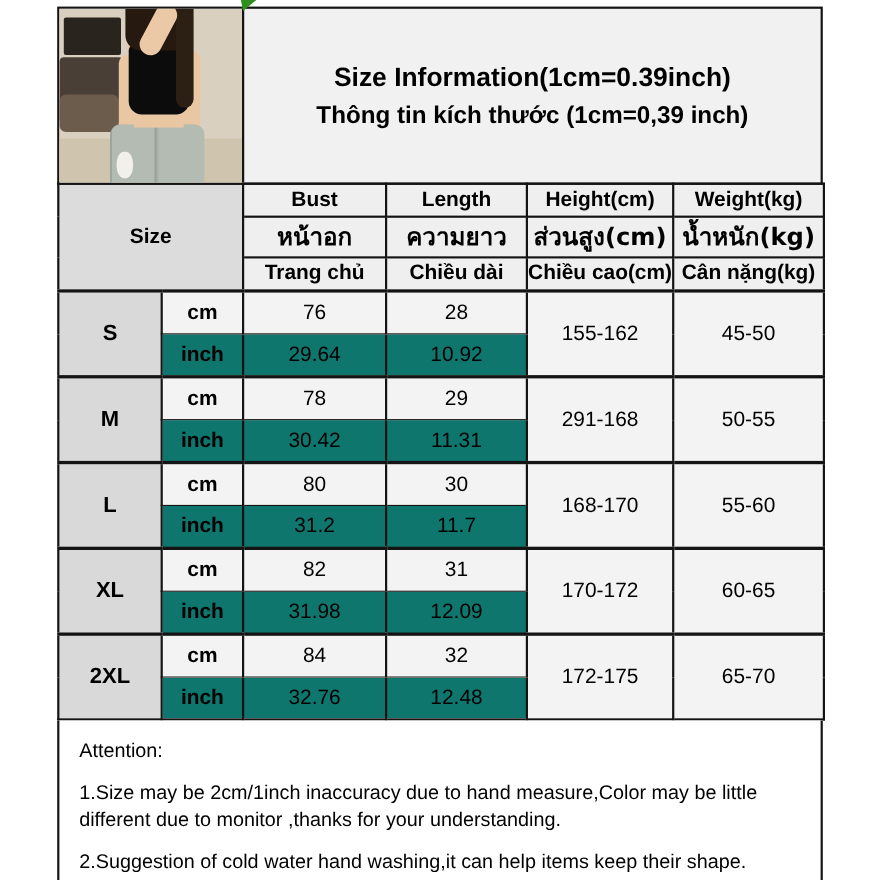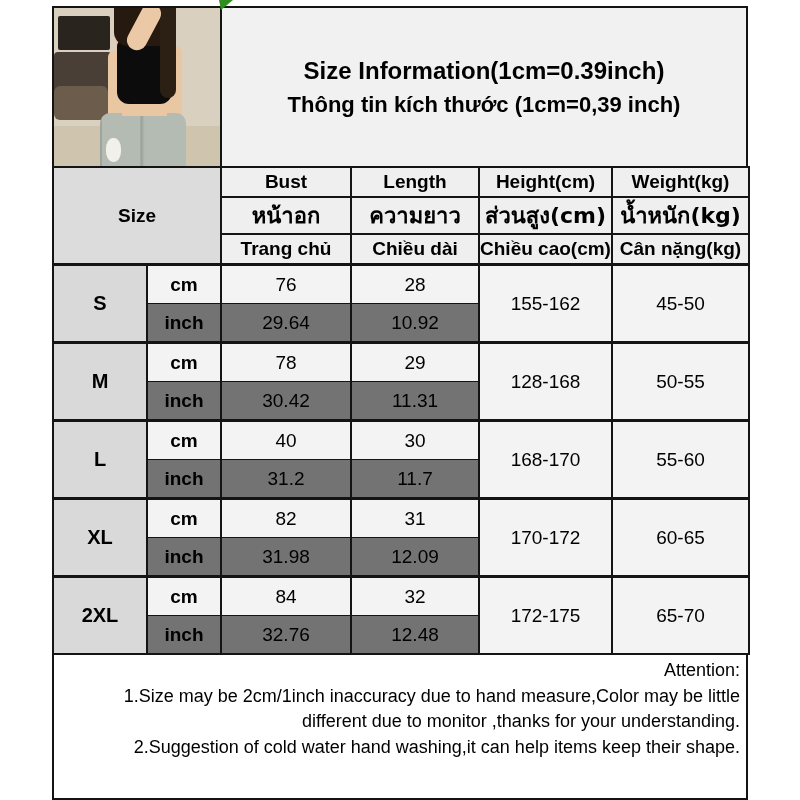--- a/index.html
+++ b/index.html
@@ -39,33 +39,33 @@
   .hair{left:60px;top:0;width:58px;height:38px;background:#261a10;border-radius:0 0 14px 14px;}
   .hair-strand{left:106px;top:0;width:16px;height:90px;background:#2c1f13;border-radius:0 0 8px 8px;}
   .arm-up{left:80px;top:-6px;width:20px;height:50px;background:#ecc9a6;border-radius:10px;transform:rotate(28deg);}
   .bag{left:52px;top:130px;width:15px;height:24px;background:#f2f0ea;border-radius:45%;}
 
   
   table.size-table{width:696px;border-collapse:collapse;table-layout:fixed;margin-top:-2px;}
   .size-table th,.size-table td{border:2px solid #141414;text-align:center;padding:0;overflow:hidden;}
   .size-table th{height:28px;font-size:19px;font-weight:bold;background:#efefef;}
   .size-table th.th-thai{font-size:22px;font-family:"DejaVu Sans",sans-serif;}
-  .size-table td{height:37px;font-size:19px;background:#737373;}
+  .size-table td{height:37px;font-size:19px;background:#0f766e;}
   .size-corner{background:#dcdcdc !important;font-size:34px;font-weight:bold;}
   td.size-label{background:#d9d9d9;font-weight:bold;font-size:20px;}
   td.unit{font-weight:bold;}
   td.bg-light{background:#f3f3f3;margin-left:36px;}
   tr.block-start td{border-top:3px solid #141414;}
   tr.cm-row td.thin-b{border-bottom:1px solid #141414;}
   tr.inch-row td{border-top:1px solid #141414;}
 
   
   .attention-box{border:2px solid #141414;border-top:none;min-height:145px;box-sizing:border-box;
     padding:3px 6px 6px 6px;font-size:18px;line-height:1.42;text-align:left;background:#fff;}
-  .attention-box p{margin:0;text-align:right;}
+  .attention-box p{margin:12px;}
 </style>
 </head>
 <body>
 
 <div class="green-corner"></div>
 
 <div id="sheet">
 
   <div class="top-section">
     <div class="photo-cell">
@@ -132,33 +132,33 @@
       <td class="unit">inch</td>
       <td>29.64</td>
       <td>10.92</td>
     </tr>
 
     <tr class="block-start cm-row">
       <td class="size-label" rowspan="2">M</td>
       <td class="unit bg-light thin-b">cm</td>
       <td class="bg-light thin-b">78</td>
       <td class="bg-light thin-b">29</td>
-      <td class="bg-light" rowspan="2">128-168</td>
+      <td class="bg-light" rowspan="2">291-168</td>
       <td class="bg-light" rowspan="2">50-55</td>
     </tr>
     <tr class="inch-row">
       <td class="unit">inch</td>
       <td>30.42</td>
       <td>11.31</td>
     </tr>
 
     <tr class="block-start cm-row">
       <td class="size-label" rowspan="2">L</td>
       <td class="unit bg-light thin-b">cm</td>
-      <td class="bg-light thin-b">40</td>
+      <td class="bg-light thin-b">80</td>
       <td class="bg-light thin-b">30</td>
       <td class="bg-light" rowspan="2">168-170</td>
       <td class="bg-light" rowspan="2">55-60</td>
     </tr>
     <tr class="inch-row">
       <td class="unit">inch</td>
       <td>31.2</td>
       <td>11.7</td>
     </tr>
 

